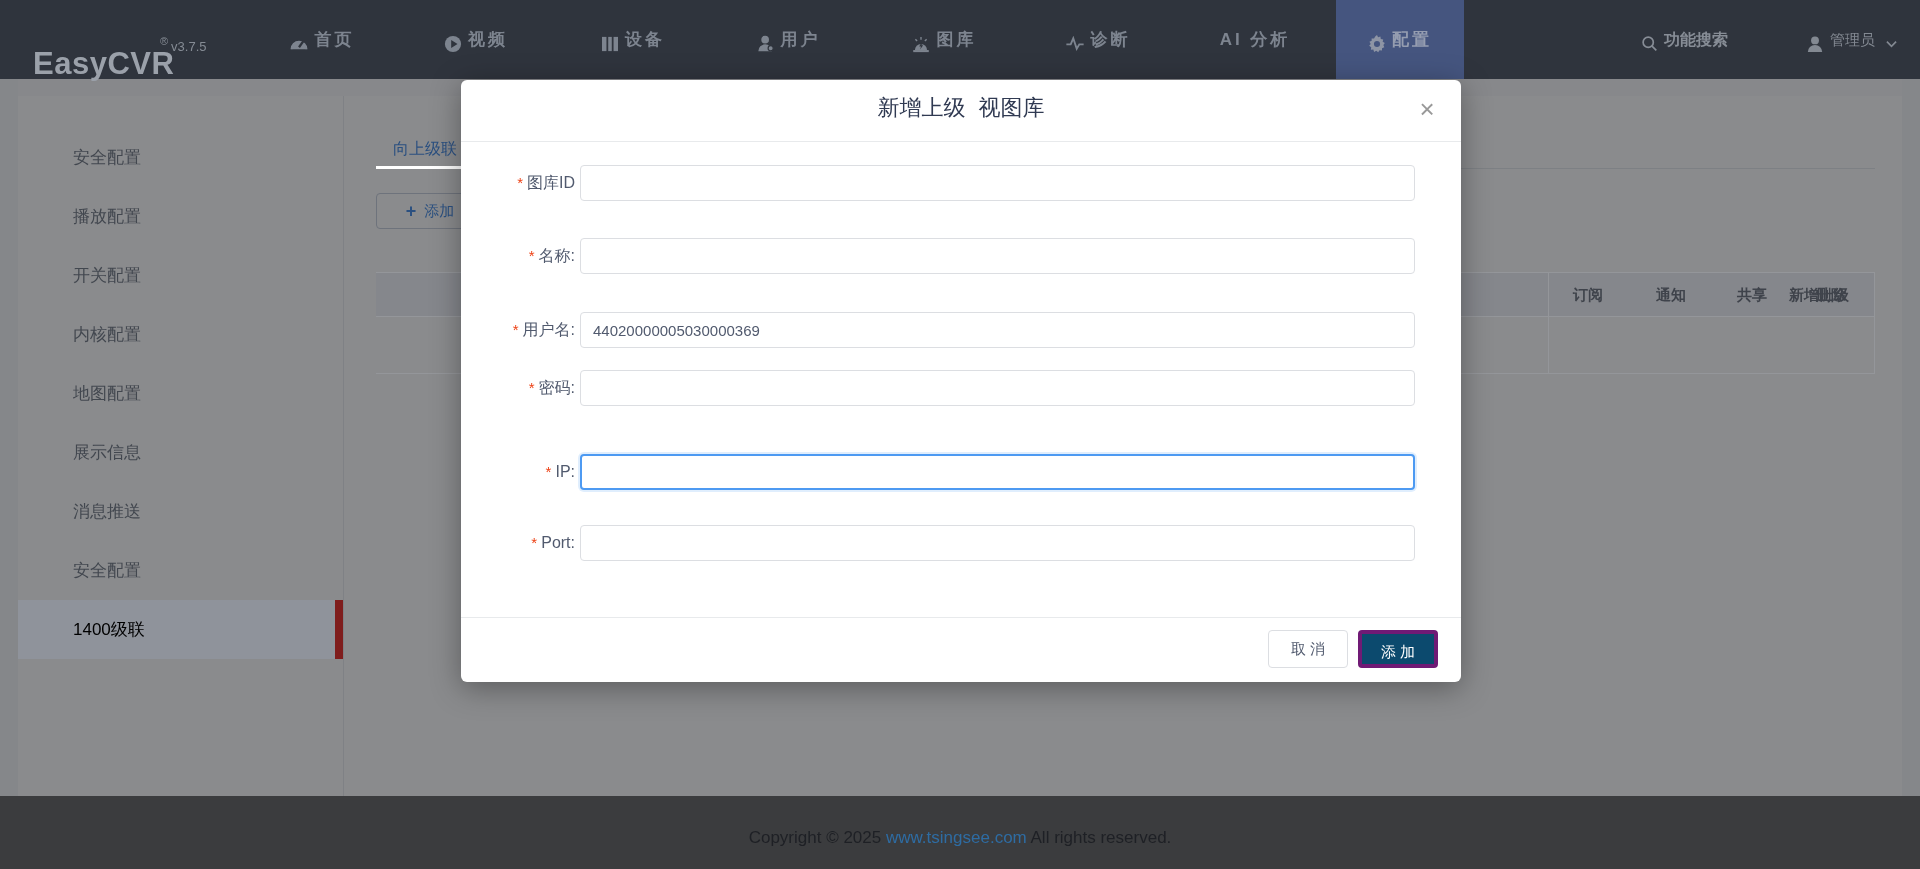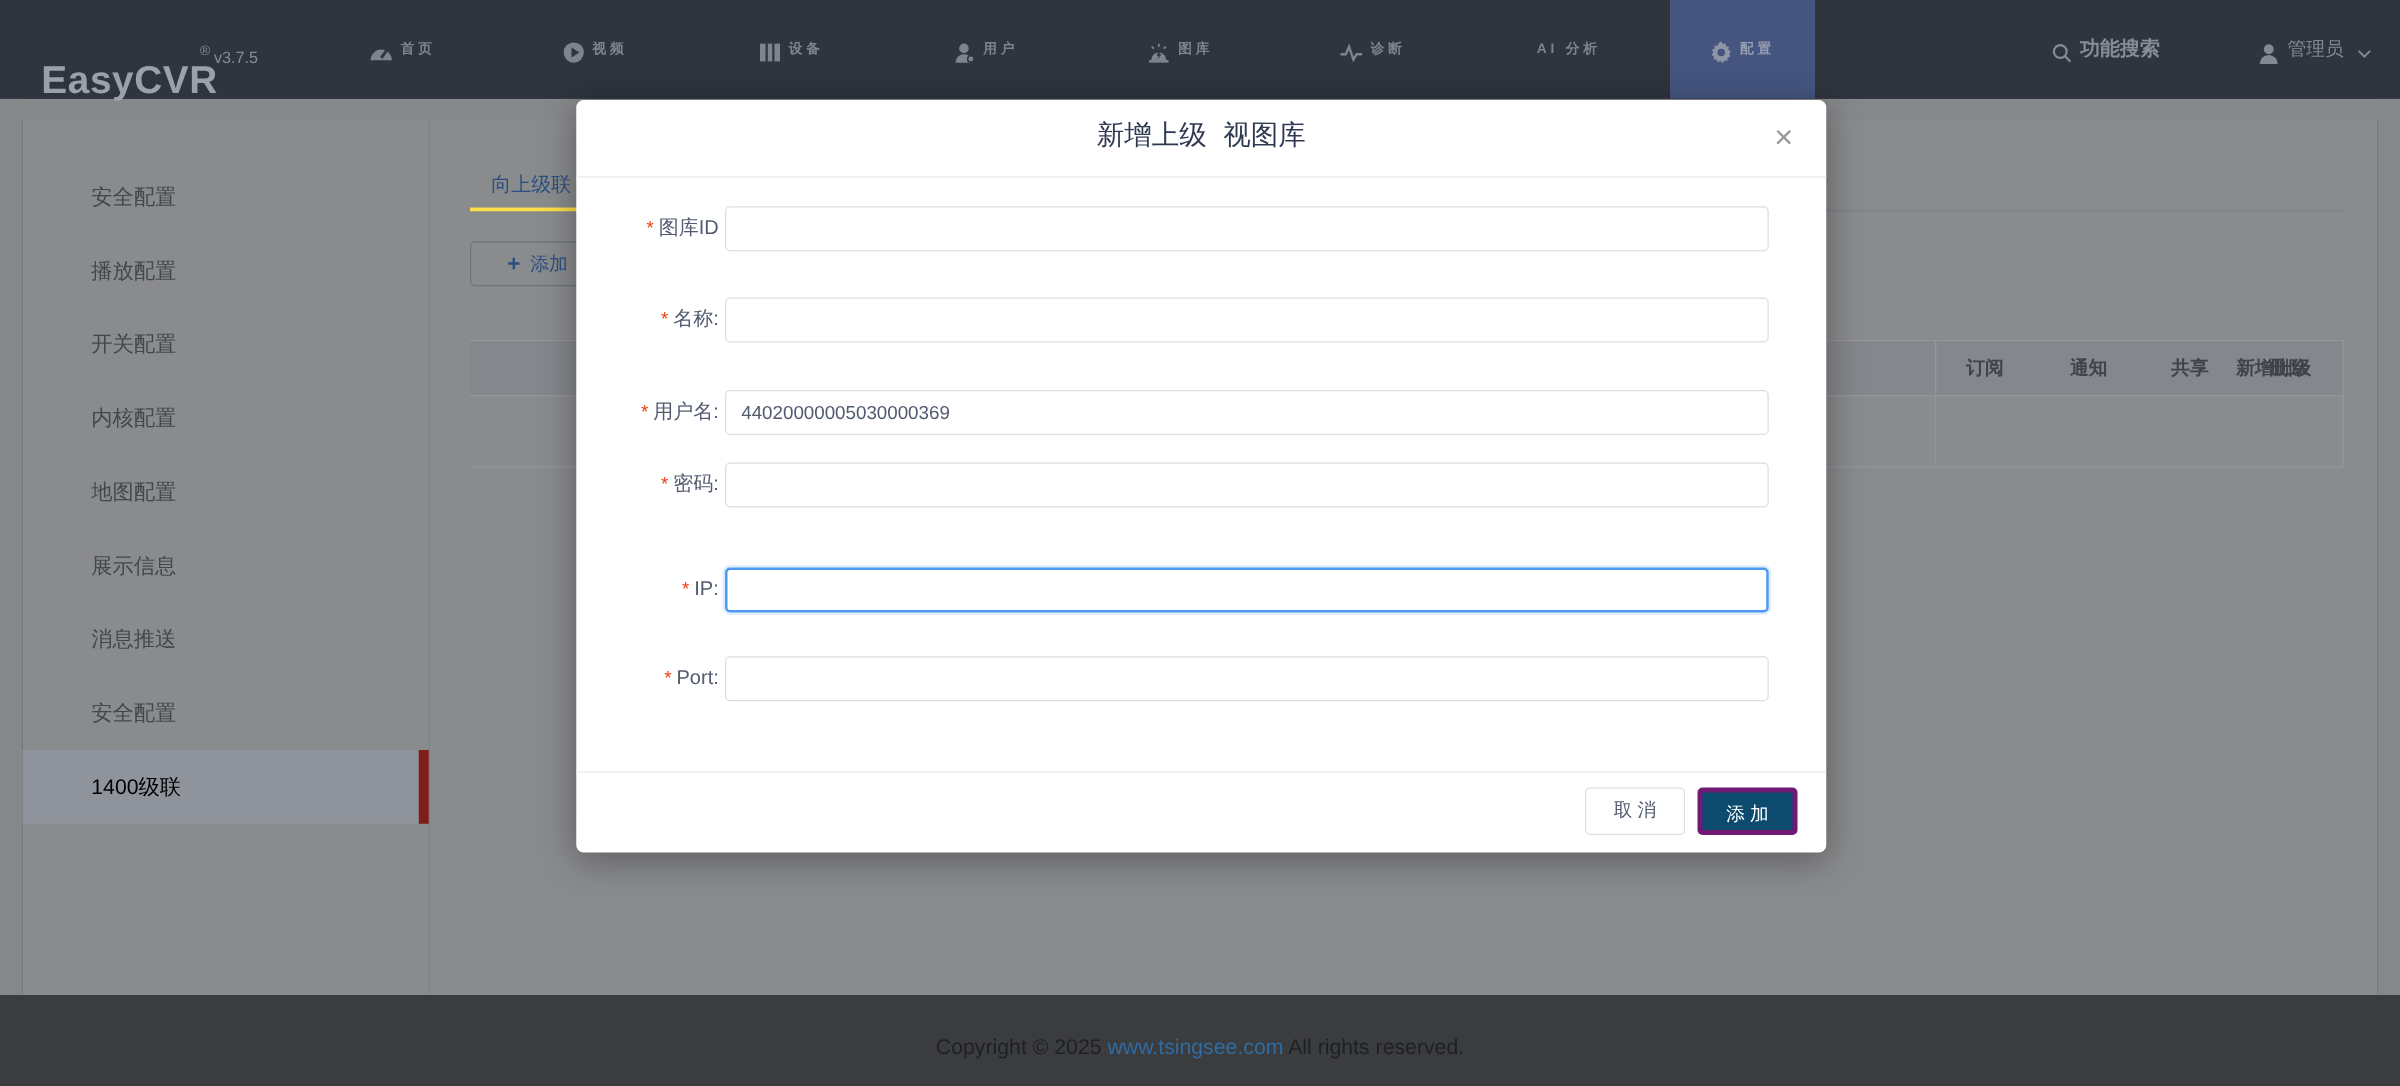--- a/index.html
+++ b/index.html
@@ -6,21 +6,21 @@
   html,body { width:1920px; height:869px; overflow:hidden; }
   body { font-family:"Liberation Sans","DejaVu Sans",sans-serif; background:#3b3c3e; }
   #app { position:relative; width:1920px; height:869px; }
 
   
   .navbar { position:absolute; left:0; top:0; width:1920px; height:79px; background:#2f343d; z-index:2; }
   .logo { position:absolute; left:33px; top:0; height:79px; line-height:79px; font-size:31px; font-weight:700; color:#9ba1aa; letter-spacing:0.5px;margin-top:24px; }
   .version { position:absolute; left:160px; top:0; height:63px; line-height:83px; font-size:13px; color:#858b94; }
   .version sup { font-size:11px; vertical-align:6px; margin-right:3px; }
   .nav-item { position:absolute; top:0; height:79px; line-height:79px; transform:translateX(-50%);
-              color:#7d848f; font-size:11px; font-weight:700; letter-spacing:3px; white-space:nowrap; cursor:pointer; }
+              color:#7d848f; font-size:17px; font-weight:700; letter-spacing:3px; white-space:nowrap; cursor:pointer; }
   .nav-item .nicon { display:inline-block; vertical-align:-3px; margin-right:6px; letter-spacing:0; }
   .nav-item.active { background:#45557f; color:#959db0; padding:0 32px; transform:none; }
   .nav-right { position:absolute; top:0; height:79px; line-height:79px; white-space:nowrap; cursor:pointer; }
   .nav-search { left:1641px; color:#878d96; font-size:16px; font-weight:700; }
   .nav-user { left:1806px; color:#838992; font-size:15px; }
   .nav-right .nicon { display:inline-block; vertical-align:-3px; margin-right:6px; }
 
   
   .page-strip { position:absolute; left:0; top:79px; width:1920px; height:17px; background:#87888b; z-index:1; }
   .side-strip { position:absolute; top:79px; width:18px; height:717px; background:#85878a; z-index:1; }
@@ -28,21 +28,21 @@
 
   
   .sidebar { position:absolute; left:0; top:0; width:326px; height:700px; border-right:1px solid #7f8185; padding-top:32px; }
   .side-item { height:59px; line-height:59px; padding-left:55px; font-size:17px; color:#42474f; cursor:pointer; }
   .side-item.selected { background:#8f939b; color:#000000; border-right:8px solid #7f1d1d; }
 
   
   .content { position:absolute; left:326px; top:0; width:1558px; height:700px; }
   .tabbar { position:absolute; left:32px; right:27px; top:35px; height:38px; border-bottom:1px solid #7d8084; }
   .tab { display:inline-block; height:38px; line-height:36px; padding:0 17px; font-size:16px; color:#2b5080;
-         border-bottom:3px solid #fde047; cursor:pointer; }
+         border-bottom:3px solid #ffffff; cursor:pointer; }
   .add-btn { position:absolute; left:32px; top:97px; width:108px; height:36px; line-height:34px; text-align:center;
              border:1px solid #6e737c; border-radius:4px; color:#2b5080; font-size:15px; cursor:pointer; }
   .add-btn .plus { font-size:18px; font-weight:700; margin-right:8px; vertical-align:-1px; }
   .g-table { position:absolute; left:32px; top:176px; width:1499px; height:101px; border-top:1px solid #94969a; }
   .g-thead { position:absolute; left:0; top:0; width:1499px; height:44px; background:#85878c; border-bottom:1px solid #94969a; }
   .g-row   { position:absolute; left:0; top:44px; width:1499px; height:57px; border-bottom:1px solid #94969a; }
   .vline   { position:absolute; top:0; width:1px; height:101px; background:#94969a; }
   .th { position:absolute; top:0; height:44px; line-height:44px; font-size:15px; font-weight:700; color:#3f434b; transform:translateX(-50%); white-space:nowrap; }
   .th.right-anchor { transform:none; }
 

